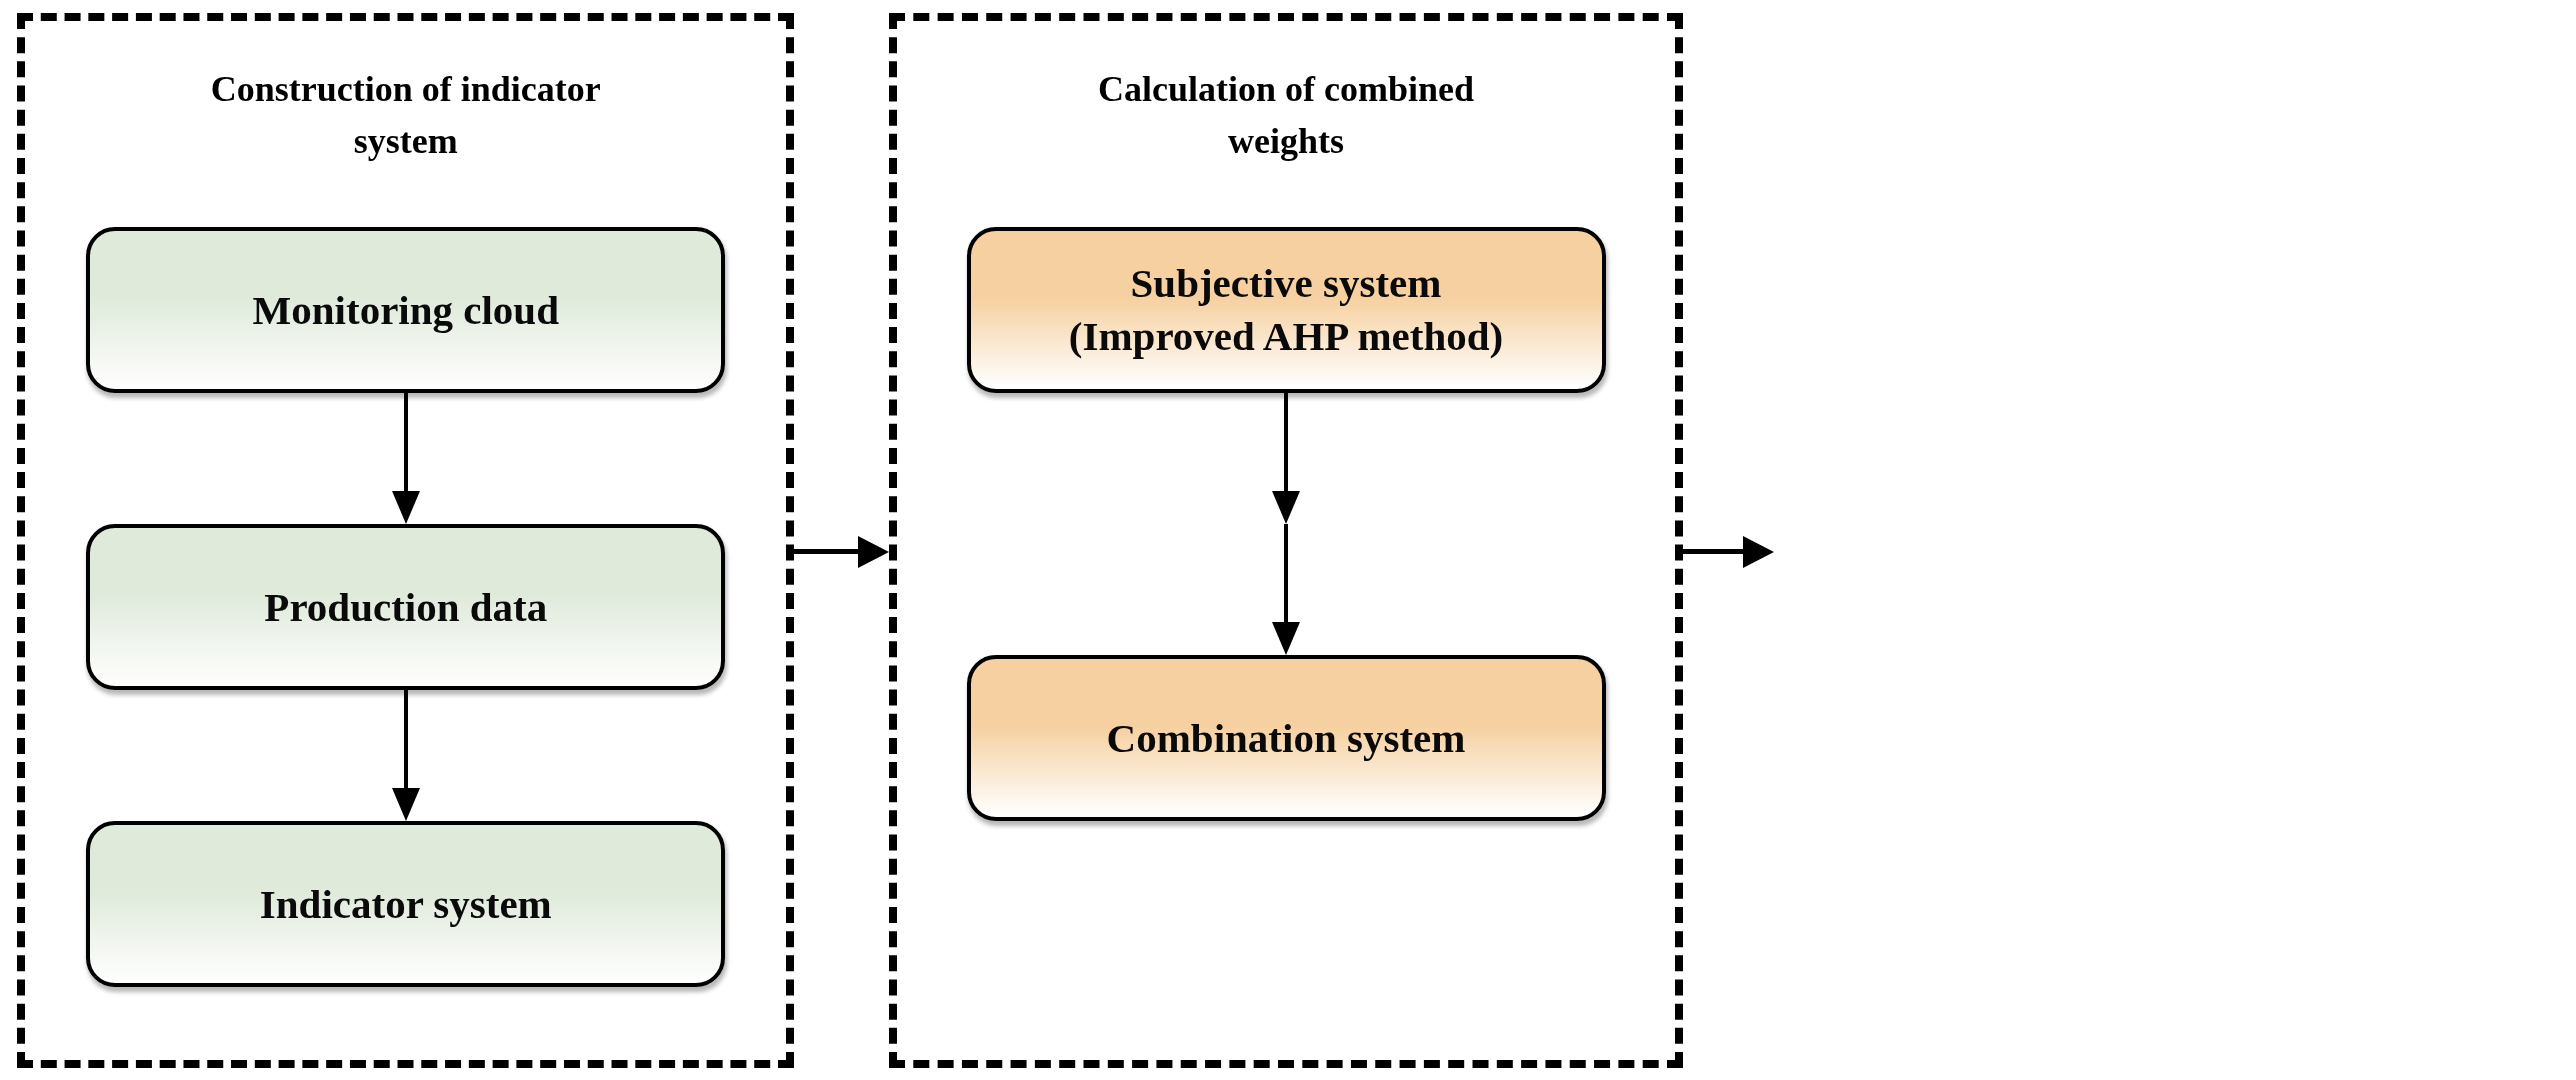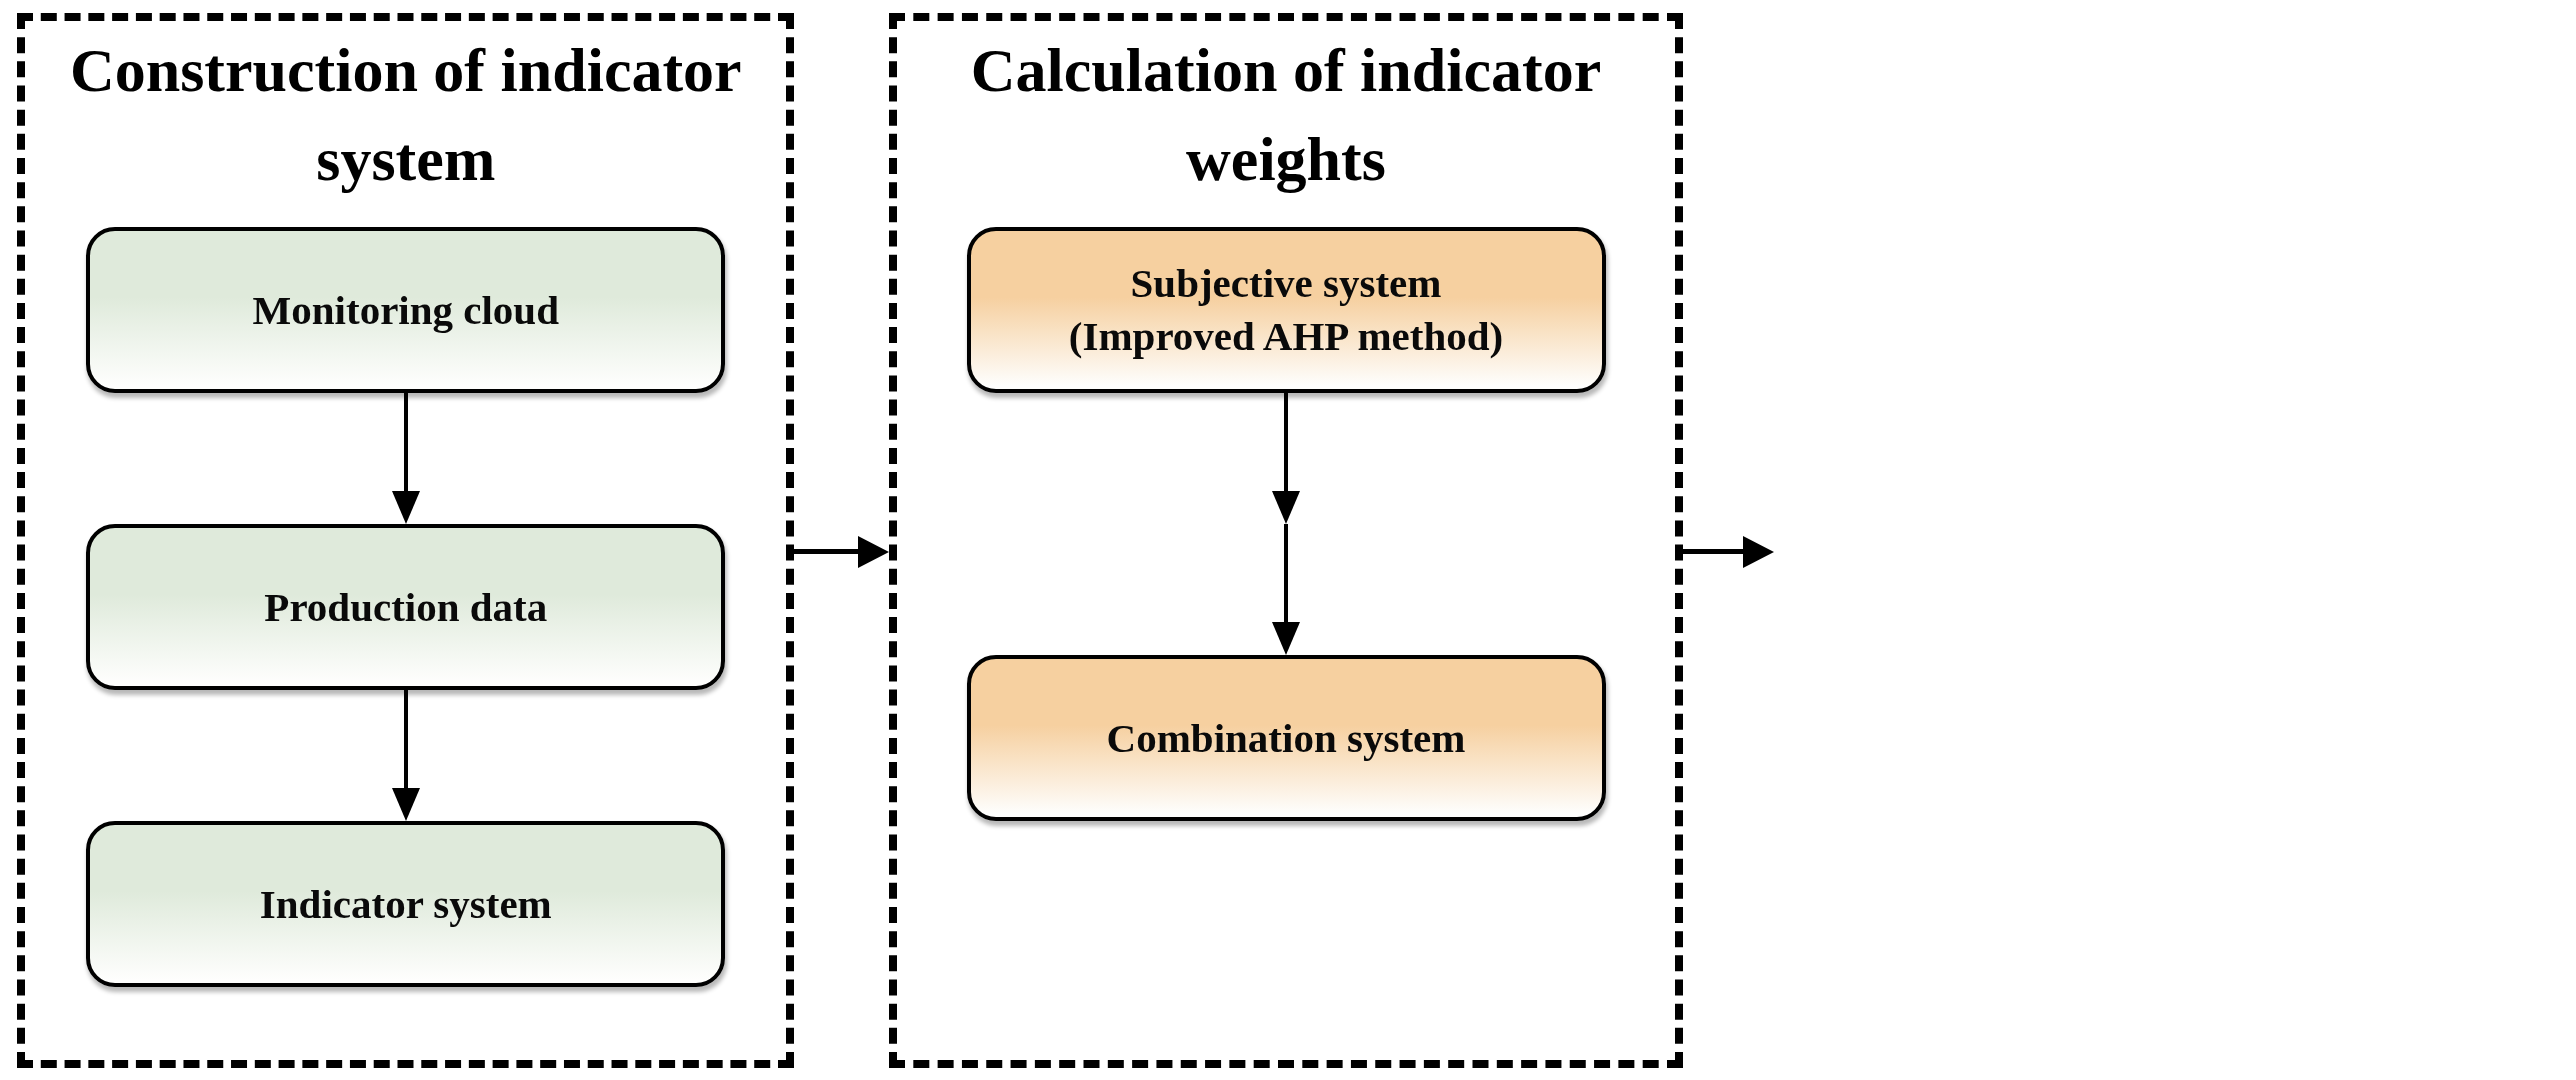--- a/index.html
+++ b/index.html
@@ -33,21 +33,21 @@
 
   .panel-title {
     margin-top: 10.4px;
     height: 168px;
     flex: none;
     display: flex;
     align-items: center;
     justify-content: center;
     text-align: center;
     font-weight: 700;
-    font-size: 62px;
+    font-size: 36px;
     line-height: 1.45;
     white-space: pre-line;
   }
 
   .node {
     flex: none;
     width: 639px;
     height: 166px;
     box-sizing: border-box;
     border: 4.3px solid #000;
@@ -126,21 +126,21 @@
 
     <div class="varrow">
       <div class="varrow-line"></div>
       <div class="varrow-head"></div>
     </div>
 
     <div class="node">Indicator system</div>
   </section>
 
   <section class="panel" id="panel-2" style="--accent: #f6d0a0;">
-    <div class="panel-title">Calculation of indicator
+    <div class="panel-title">Calculation of combined
 weights</div>
 
     <div class="node first-node">Subjective system
 (Improved AHP method)</div>
 
     <div class="varrow">
       <div class="varrow-line"></div>
       <div class="varrow-head"></div>
     </div>
 

